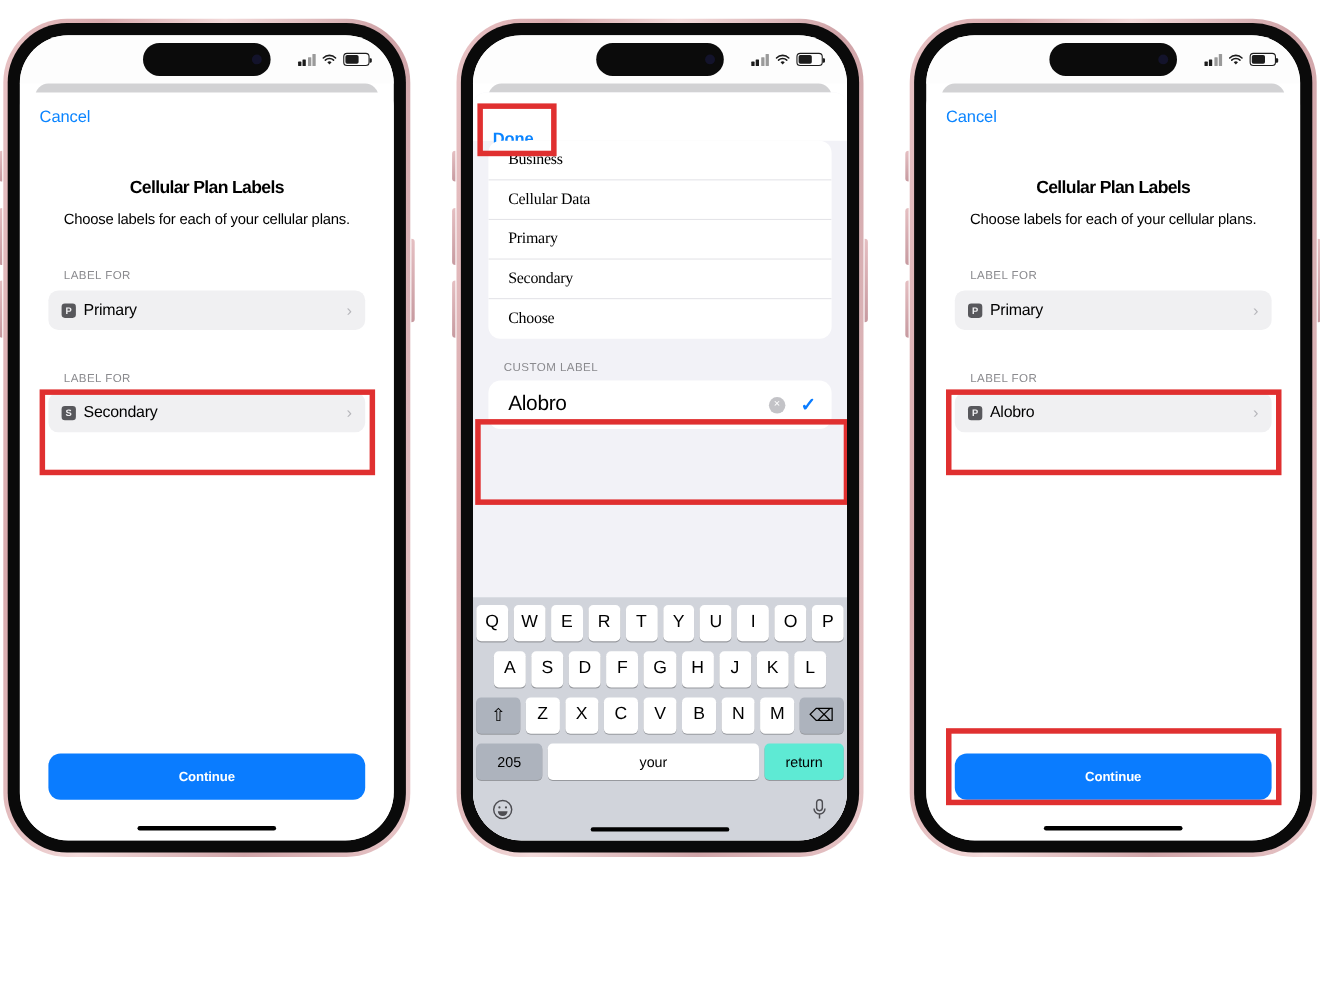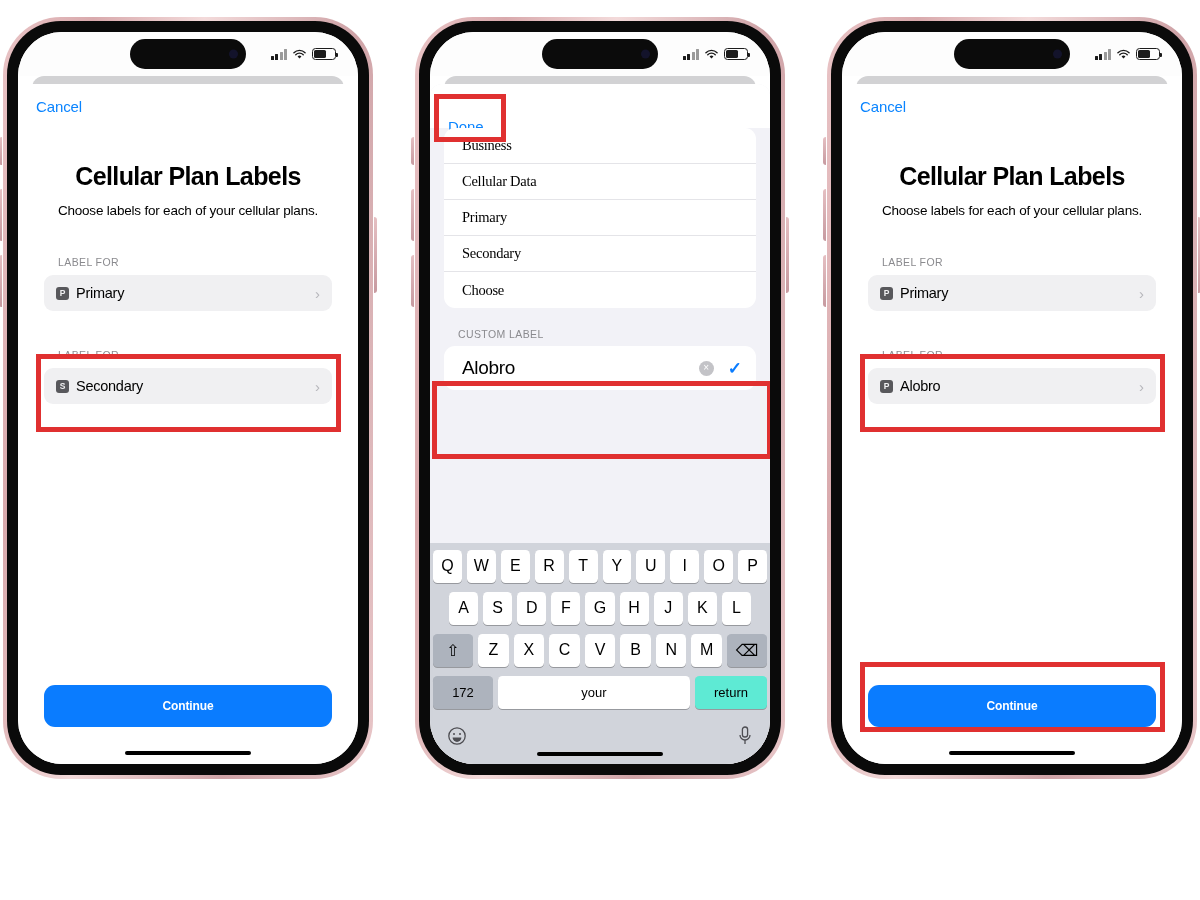--- a/index.html
+++ b/index.html
@@ -113,26 +113,26 @@
   
   .navbar {
     height: 44px; display: flex; align-items: center;
     padding: 0 18px; flex: 0 0 auto;
   }
   .nav-btn {
     color: #0a84ff; font-size: 15px; letter-spacing: -0.1px;
     background: none; border: none; cursor: pointer;
     font-family: "Liberation Sans", sans-serif;
   }
-  .nav-btn.done { font-weight: 400; color: #0a84ff; margin-top: 40px; }
+  .nav-btn.done { font-weight: 700; color: #0a84ff; margin-top: 40px; }
 
   
   .body-pad { padding: 0 26px; }
   .hero-title {
-    text-align: center; font-size: 25px; font-weight: 700;
+    text-align: center; font-size: 16px; font-weight: 700;
     letter-spacing: -0.6px; color: #000; margin-top: 34px;
   }
   .hero-sub {
     text-align: center; font-size: 13.5px; color: #000;
     margin-top: 12px; letter-spacing: -0.2px;
   }
   .group { margin-top: 38px; }
   .group-header {
     font-size: 10.5px; color: #8a8a8e; letter-spacing: 0.4px;
     padding-left: 14px; margin-bottom: 7px; text-transform: uppercase;
@@ -398,21 +398,21 @@
               <div class="key">Z</div>
               <div class="key">X</div>
               <div class="key">C</div>
               <div class="key">V</div>
               <div class="key">B</div>
               <div class="key">N</div>
               <div class="key">M</div>
               <div class="key wide">⌫</div>
             </div>
             <div class="kb-row r4">
-              <div class="key num">172</div>
+              <div class="key num">205</div>
               <div class="key space">your</div>
               <div class="key ret">return</div>
             </div>
             <div class="kb-bottom">
               <svg class="emoji-btn" width="20" height="20" viewBox="0 0 20 20">
                 <circle cx="10" cy="10" r="8.2" fill="none" stroke="#4d4d52" stroke-width="1.3"></circle>
                 <circle cx="7" cy="8" r="1" fill="#4d4d52"></circle>
                 <circle cx="13" cy="8" r="1" fill="#4d4d52"></circle>
                 <path d="M5.6 11.5 h8.8 a4.4 4.4 0 0 1 -8.8 0 Z" fill="#4d4d52"></path>
               </svg>

